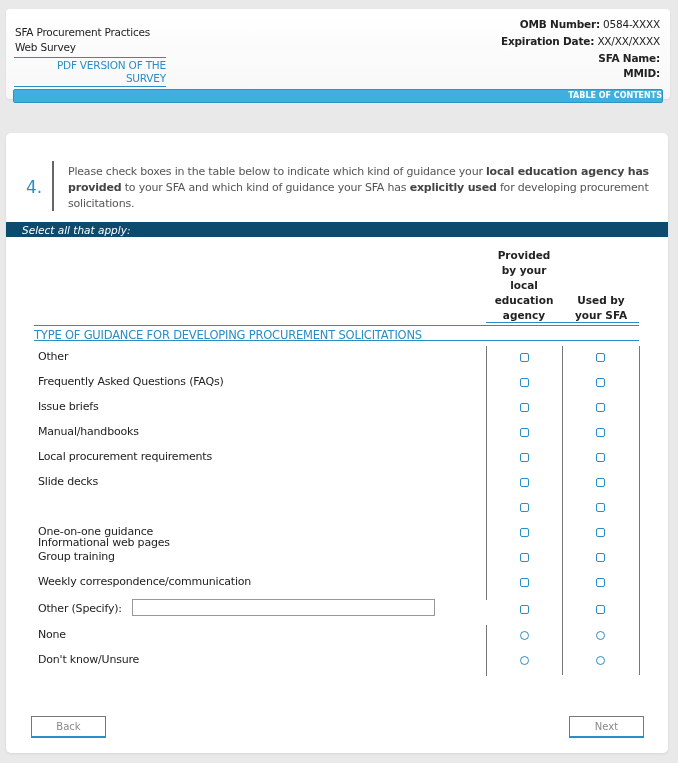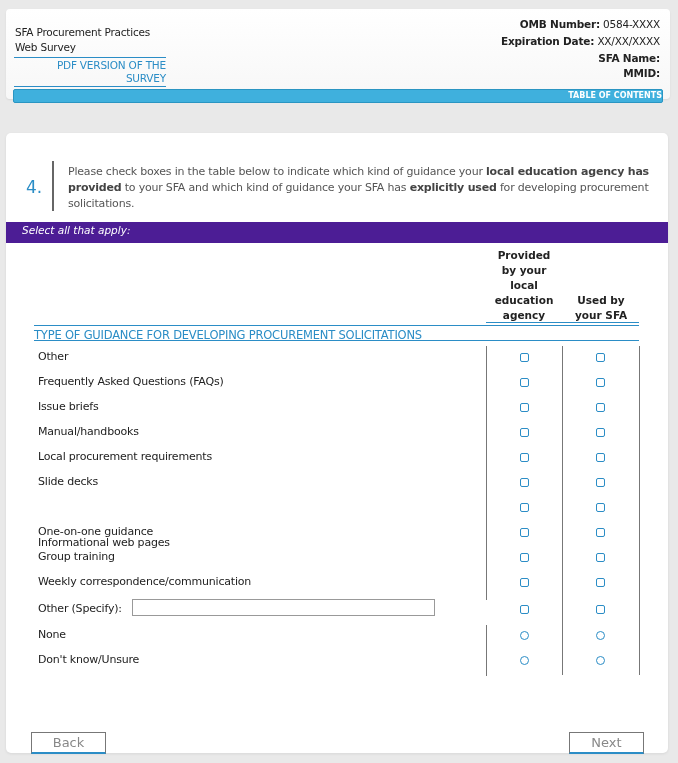--- a/index.html
+++ b/index.html
@@ -46,22 +46,22 @@
     box-shadow: 0 1px 3px rgba(0,0,0,0.08);
   }
   .q-num { position: absolute; left: 20px; top: 44px; font-size: 17px; color: #2b8dc6; }
   .q-rule { position: absolute; left: 46px; top: 28px; width: 2px; height: 50px; background: #666; }
   .q-text {
     position: absolute; left: 62px; top: 31px; width: 590px;
     font-size: 11px; line-height: 16px; color: #555; letter-spacing: -0.2px;
   }
   .q-text b { color: #444; }
   .select-bar {
-    position: absolute; left: 6px; top: 222px; width: 662px; height: 21px;
-    background: #4c1d95; color: #fff; font-style: italic; font-size: 10.5px; line-height: 17px; padding-left: 16px;
+    position: absolute; left: 6px; top: 222px; width: 662px; height: 15px;
+    background: #0c4a6e; color: #fff; font-style: italic; font-size: 10.5px; line-height: 17px; padding-left: 16px;
   }
   .col-head {
     position: absolute; font-size: 10.5px; font-weight: bold; text-align: center; line-height: 15px; color: #222;
   }
   .col-head.c1 { left: 486px; width: 76px; top: 248px; }
   .col-head.c2 { left: 565px; width: 72px; top: 293px; }
   .section-title {
     position: absolute; left: 34px; top: 325px; width: 605px;
     color: #2b8dc6; font-size: 11.5px; letter-spacing: -0.2px;
     border-top: 1px solid #2b8dc6; border-bottom: 1px solid #2b8dc6; padding: 1px 0;
@@ -76,21 +76,21 @@
   .rb {
     position: absolute; width: 9px; height: 9px; border: 1px solid #2b8dc6; border-radius: 50%; background: #fff; cursor: pointer;
   }
   .other-input {
     position: absolute; left: 132px; top: 599px; width: 303px; height: 17px;
     border: 1px solid #999; background: #fff; font-size: 11px; padding: 0 3px;
   }
   .nav-btn {
     position: absolute; top: 716px; width: 75px; height: 22px;
     border: 1px solid #777; border-bottom: 2px solid #2b8dc6; background: #fff;
-    color: #888; font-size: 13px; text-align: center; line-height: 20px; cursor: pointer; margin-top: 16px;
+    color: #888; font-size: 10px; text-align: center; line-height: 20px; cursor: pointer;
   }
   .nav-btn.back { left: 31px; }
   .nav-btn.next { left: 569px; }
 </style>
 </head>
 <body>
 
 <div class="header-card">
   <div class="h-title t1">SFA Procurement Practices</div>
   <div class="h-title t2">Web Survey</div>

